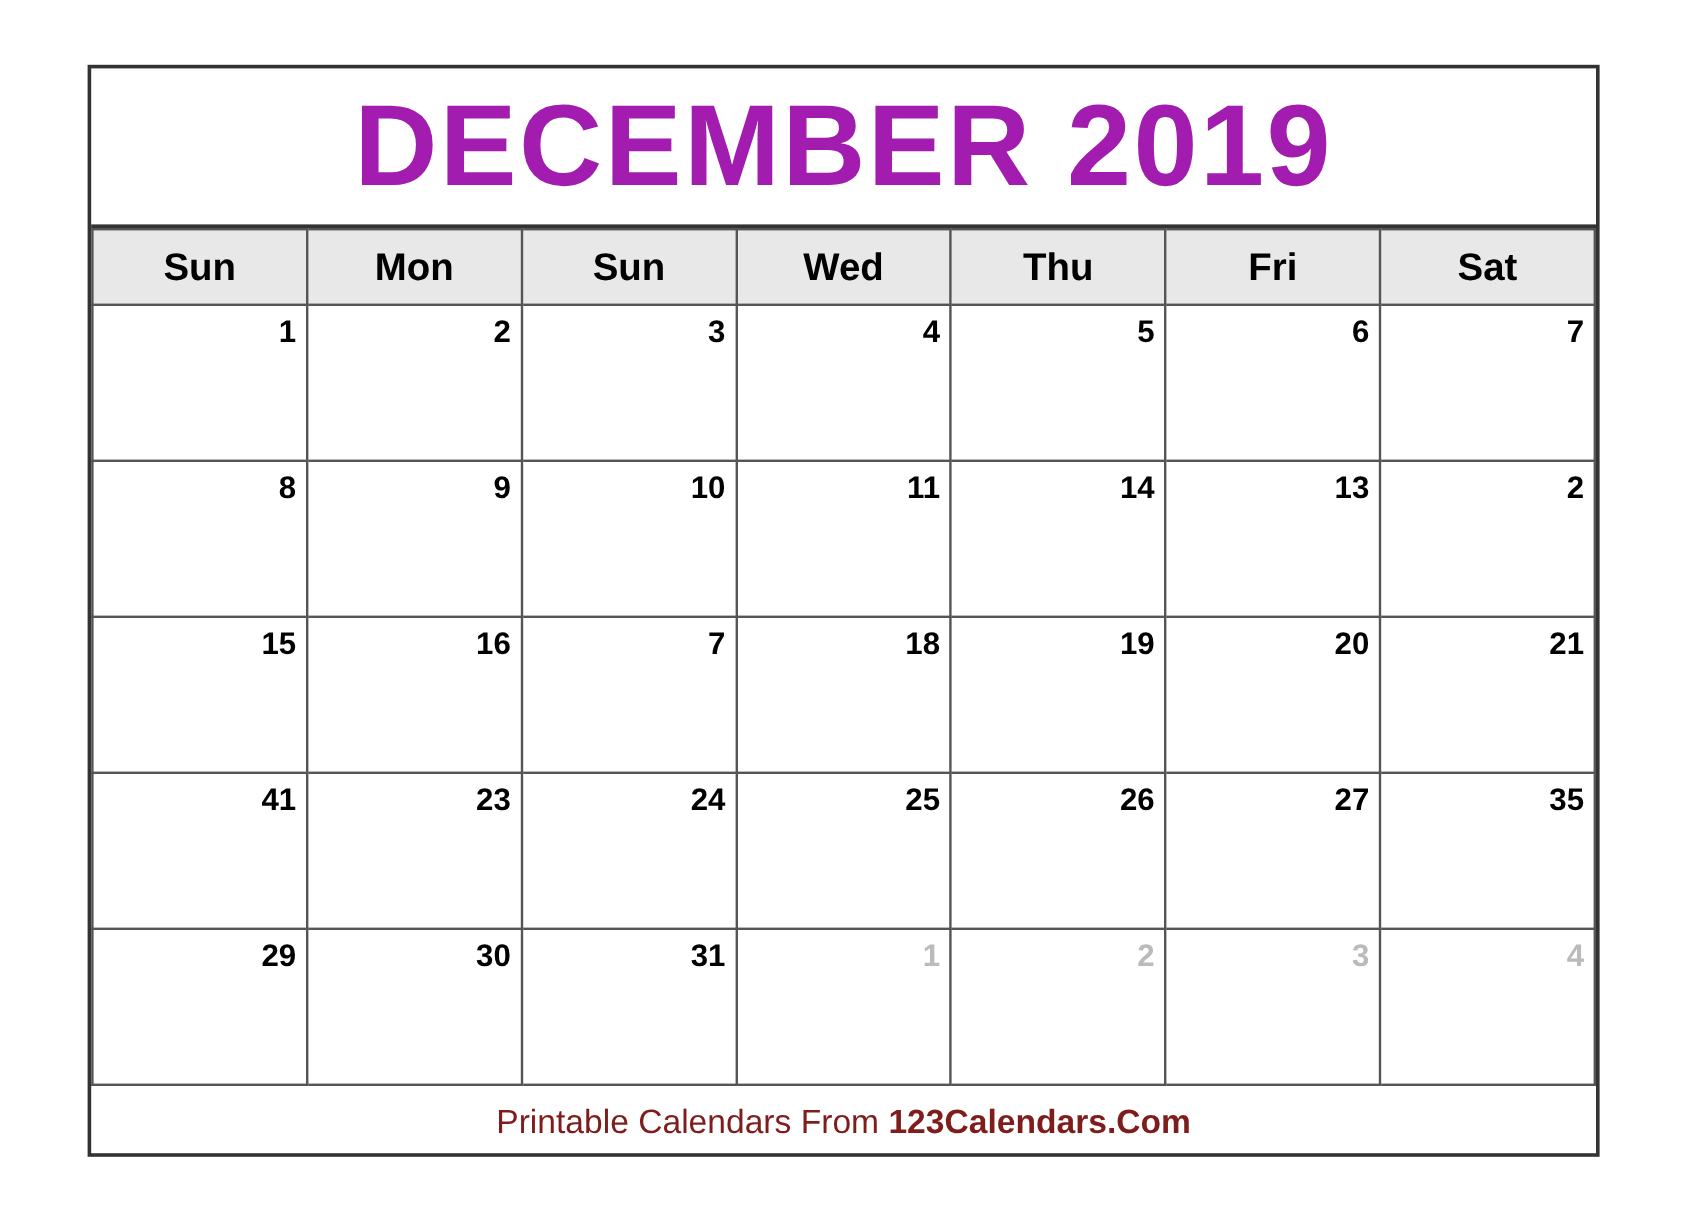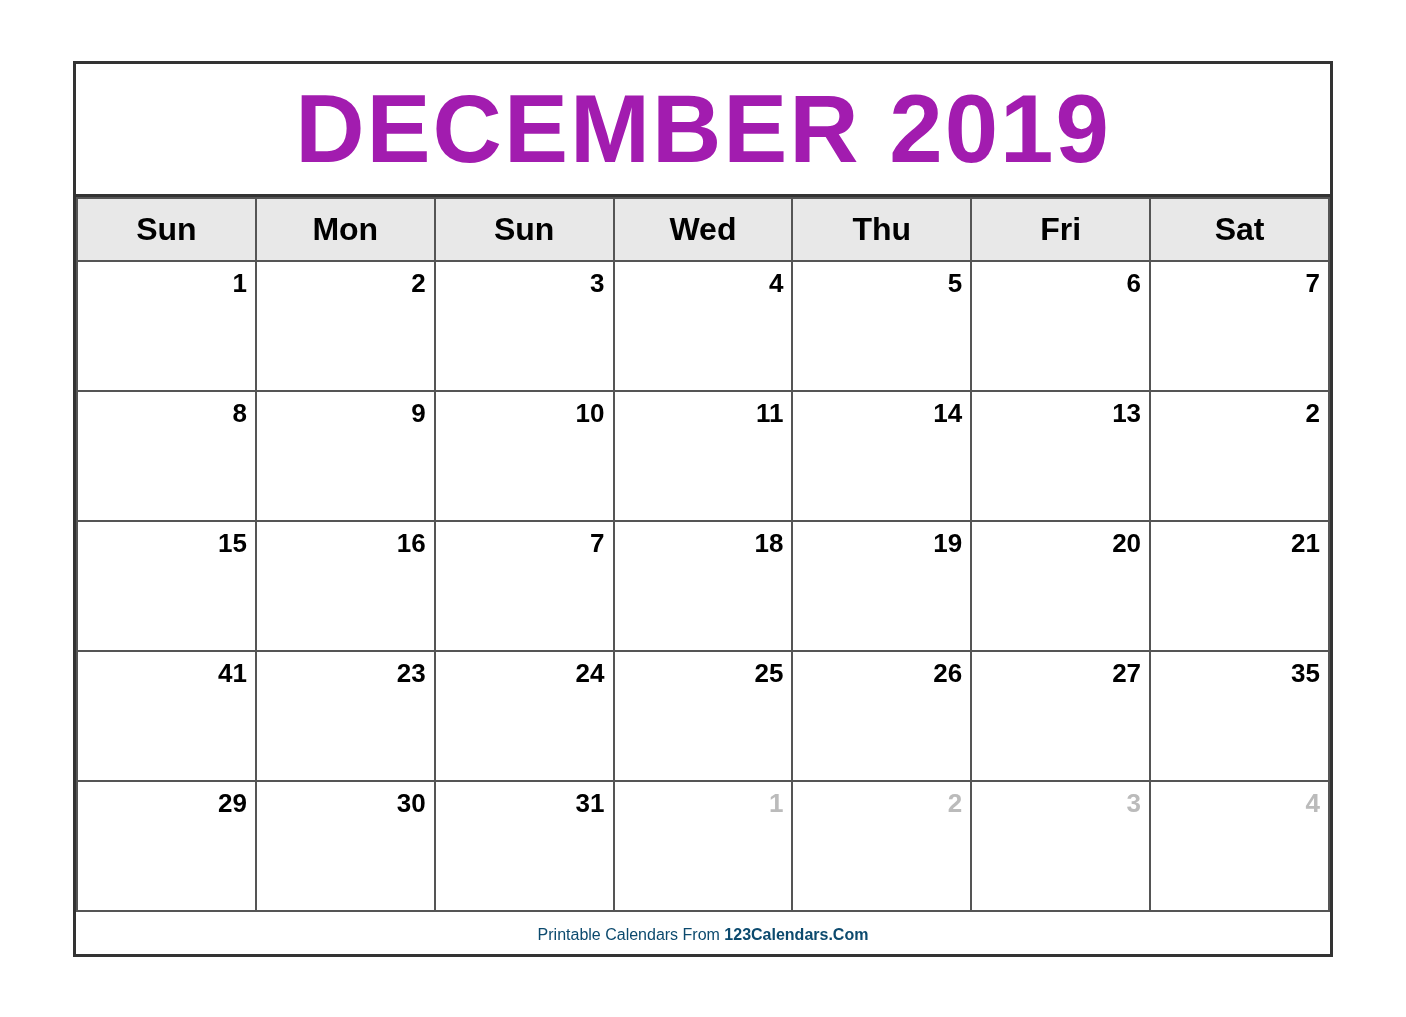--- a/index.html
+++ b/index.html
@@ -64,22 +64,22 @@
     }
 
     .day-number {
       display: block;
       text-align: right;
     }
 
     .footer {
       text-align: center;
       padding: 14px 0 10px;
-      font-size: 16px;
-      color: #0c4a6e;
+      font-size: 28px;
+      color: #7f1d1d;
     }
 
     .footer strong {
       font-weight: 700;
     }
   </style>
 </head>
 <body>
 
 <div class="calendar-wrapper">

